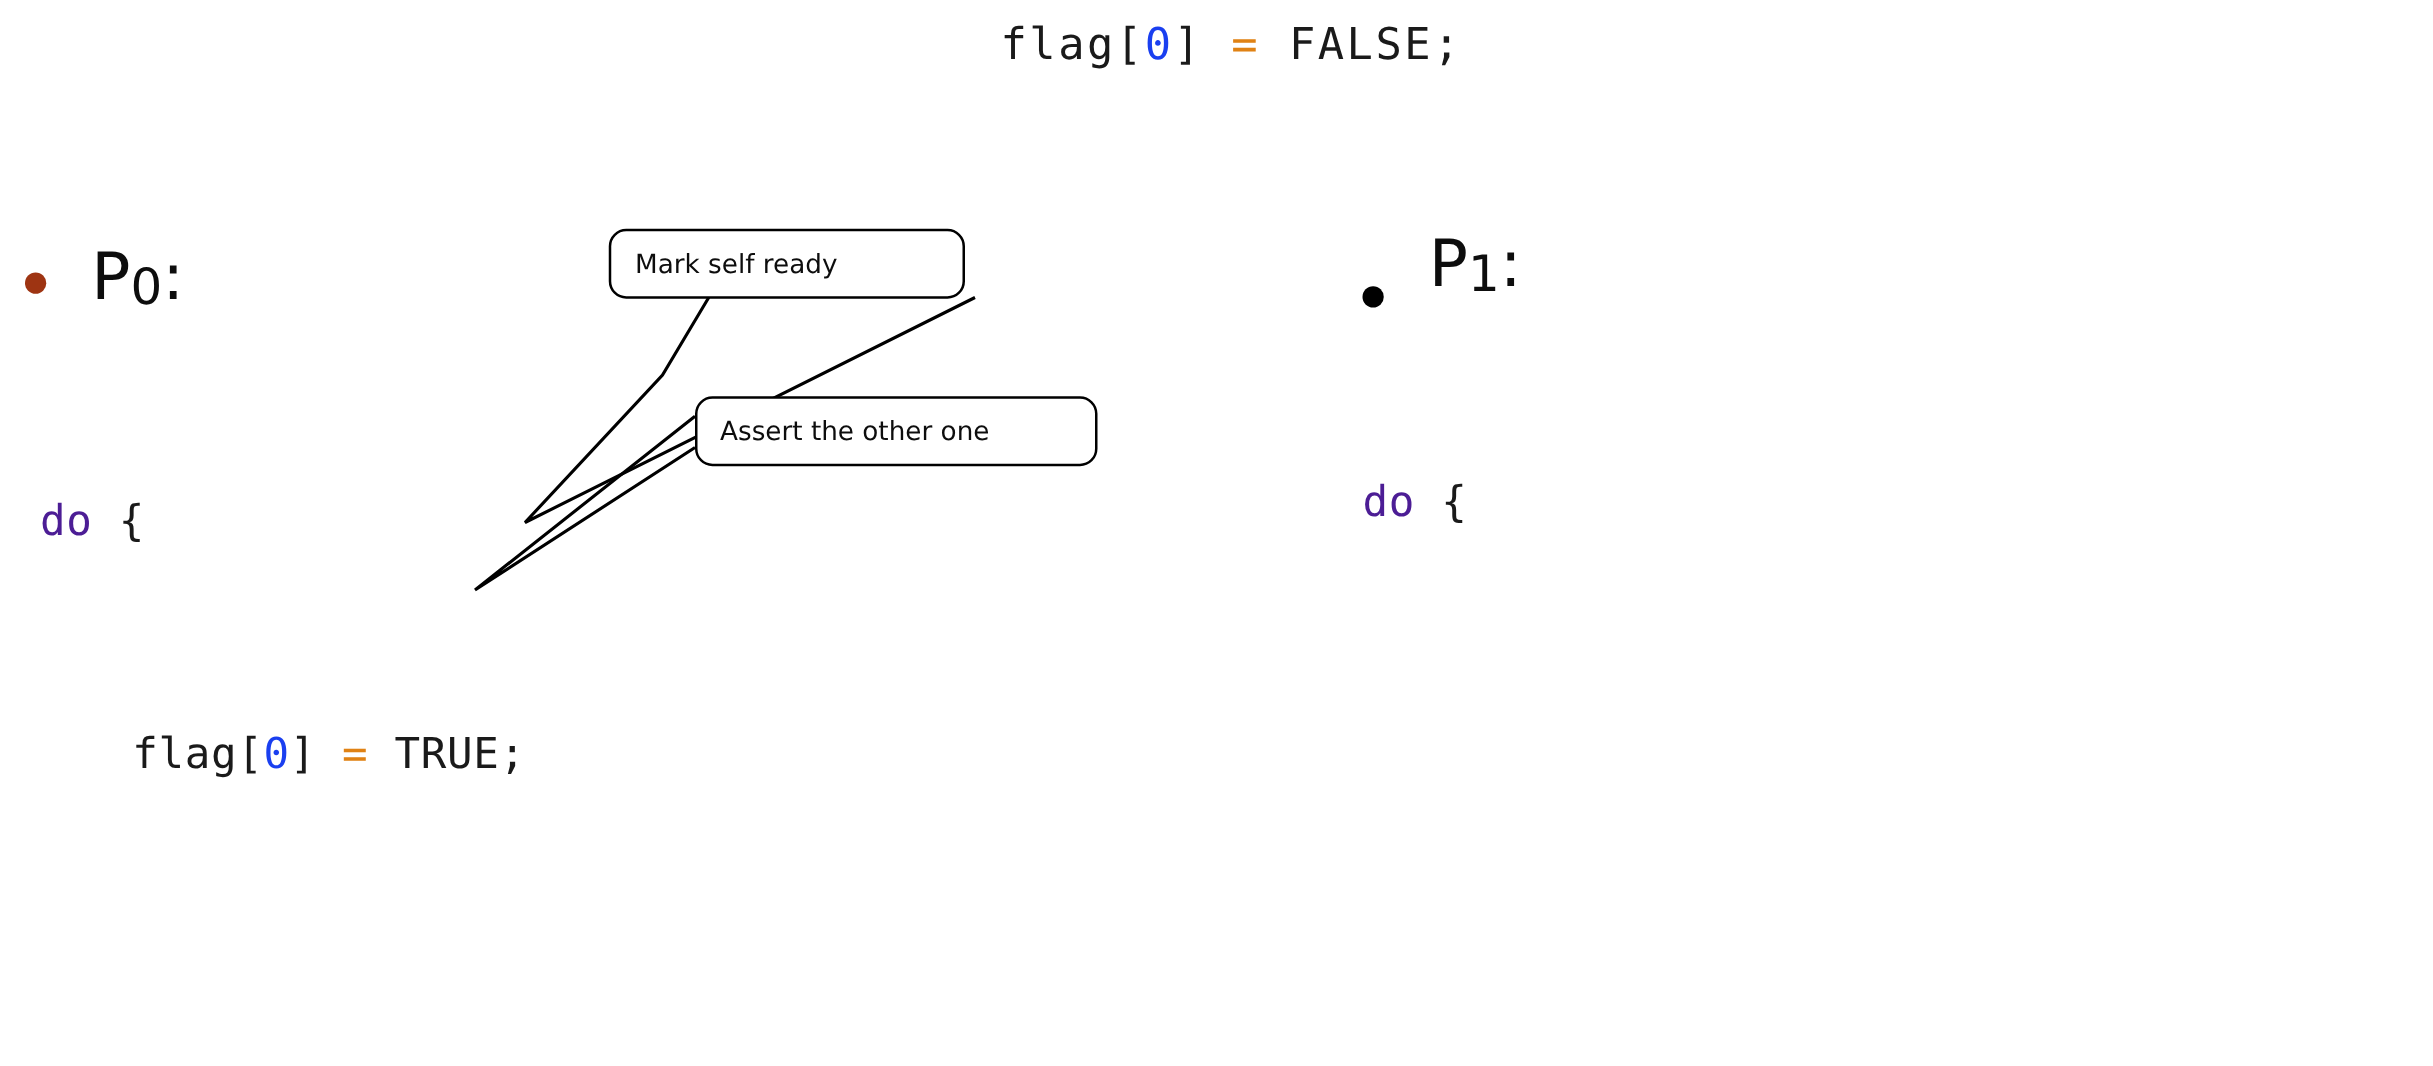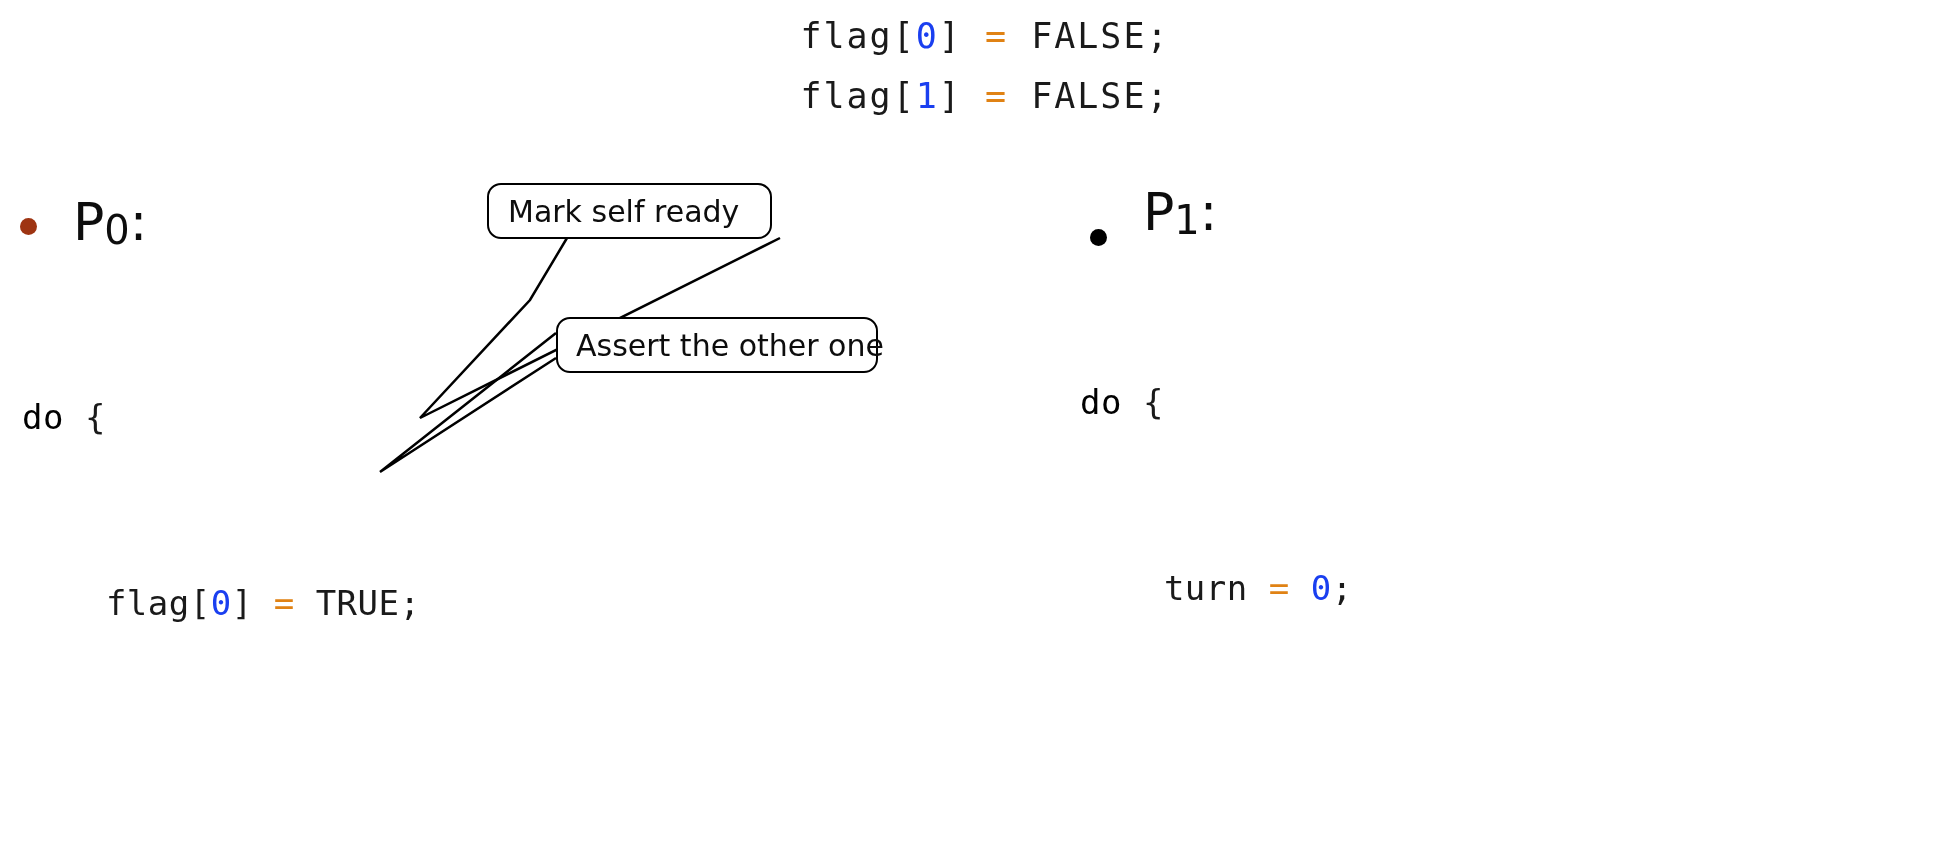--- a/index.html
+++ b/index.html
@@ -19,21 +19,21 @@
     font-family: "DejaVu Serif", "Liberation Serif", serif;
     font-size: 34px;
     line-height: 62px;
     white-space: pre;
     color: #1a1a1a;
     letter-spacing: 0.5px;
   }
   .mono {
     font-family: "DejaVu Sans Mono", "Liberation Mono", monospace;
   }
-  .tok-kw   { color: #000000; }
+  .tok-kw   { color: #4c1d95; margin-left: 10px; }
   .tok-num  { color: #1a3ff0; }
   .tok-op   { color: #e08214; }
   .tok-plain{ color: #1a1a1a; }
 
   
   #header-lines {
     position: absolute;
     left: 0; top: 6px;
     width: 1946px;
     text-align: center;
@@ -80,21 +80,21 @@
   .code-block { position: absolute; }
   .code-line  { display: block; }
 
   
   .callout {
     position: absolute;
     border: 2.5px solid #000000;
     border-radius: 14px;
     background: #ffffff;
     font-family: "DejaVu Sans", "Liberation Sans", sans-serif;
-    font-size: 30px;
+    font-size: 21px;
     color: #0d0d0d;
     display: flex;
     align-items: center;
     box-sizing: border-box;
     white-space: nowrap;
     z-index: 5;
   }
   #callout-mark-self-ready {
     left: 487px; top: 183px;
     width: 285px; height: 56px;
@@ -112,21 +112,20 @@
     width: 1946px; height: 853px;
     pointer-events: none;
     z-index: 4;
   }
 </style>
 </head>
 <body>
 
 <div id="header-lines">
   <div class="hline"><span class="tok-plain">flag[</span><span class="tok-num">0</span><span class="tok-plain">] </span><span class="tok-op">=</span><span class="tok-plain"> FALSE;</span></div>
-  <div class="hline"><span class="tok-plain">flag[</span><span class="tok-num">1</span><span class="tok-plain">] </span><span class="tok-op">=</span><span class="tok-plain"> FALSE;</span></div>
 </div>
 
 <svg id="leader-lines" viewBox="0 0 1946 853" xmlns="http://www.w3.org/2000/svg">
 
   <polyline points="567,238 530,300 420,418 780,238" fill="none" stroke="#000" stroke-width="2.5"></polyline>
 
   <polyline points="556,333 380,472 556,358" fill="none" stroke="#000" stroke-width="2.5"></polyline>
 </svg>
 
 <div class="column" id="col-p0">
@@ -149,21 +148,20 @@
 
 <div class="column" id="col-p1">
 
   <div class="proc-heading" style="left:10px; top:186px;align-items:flex-end;">
     <span class="proc-bullet" style="background-color: rgb(0, 0, 0);"></span>
     <span class="proc-label"><span>P</span><span class="sub">1</span><span>:</span></span>
   </div>
 
   <div class="code-block code mono" style="left:0px; top:247px;">
     <span class="code-line"><span class="tok-kw">do</span><span class="tok-plain"> {</span></span>
-    <span class="code-line"><span class="tok-plain">    turn </span><span class="tok-op">=</span><span class="tok-plain"> </span><span class="tok-num">0</span><span class="tok-plain">;</span></span>
     
     
     
     
     
   </div>
 </div>
 
 <div class="callout" id="callout-mark-self-ready">
   <span>Mark self ready</span>

